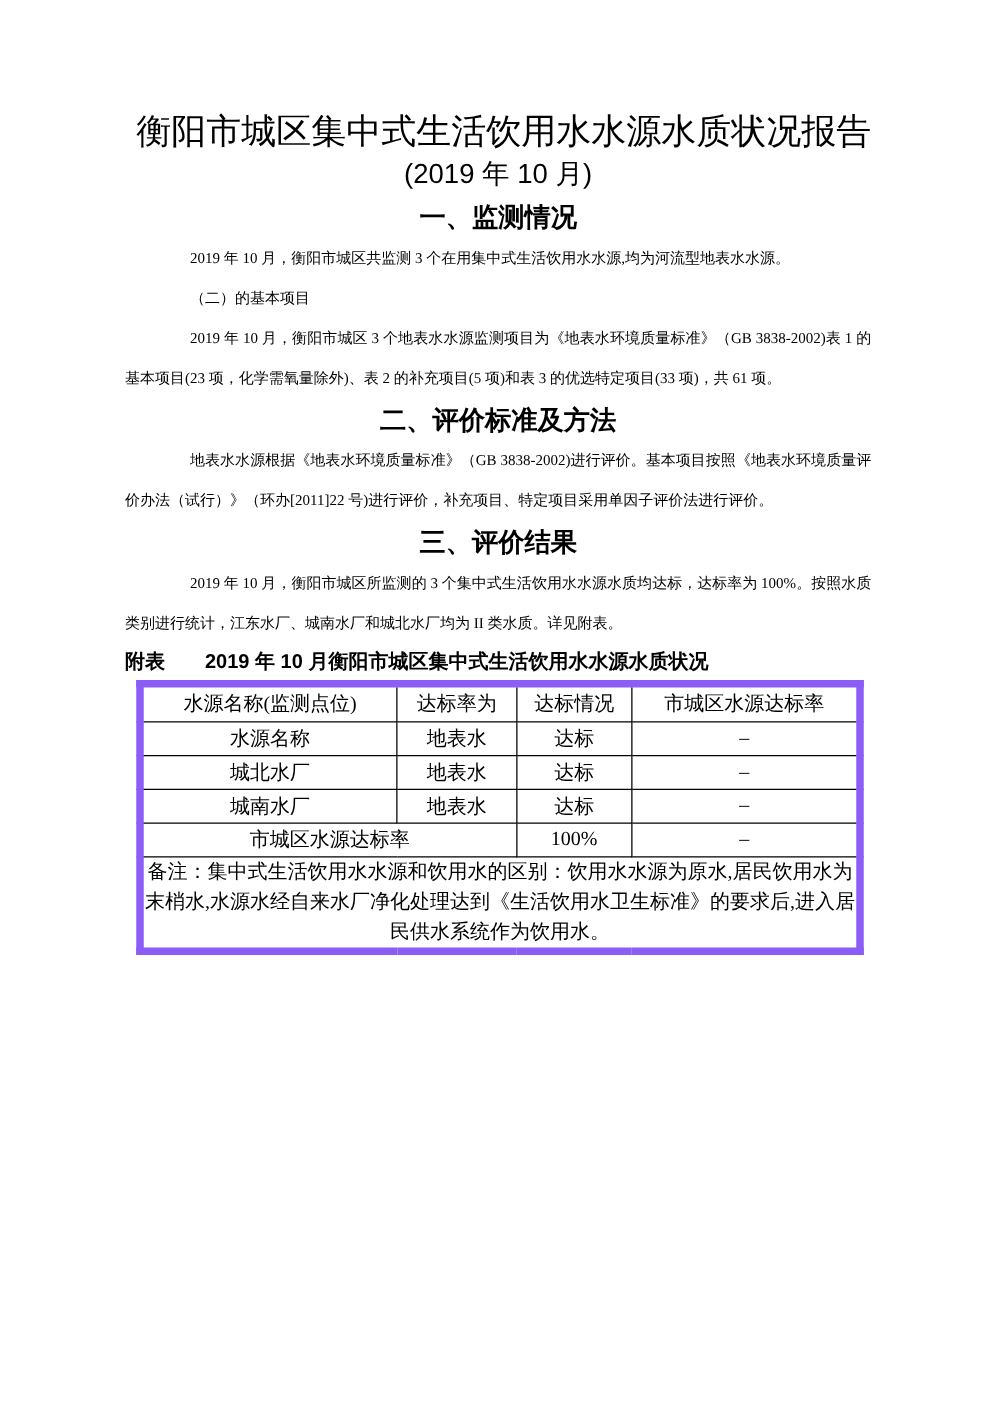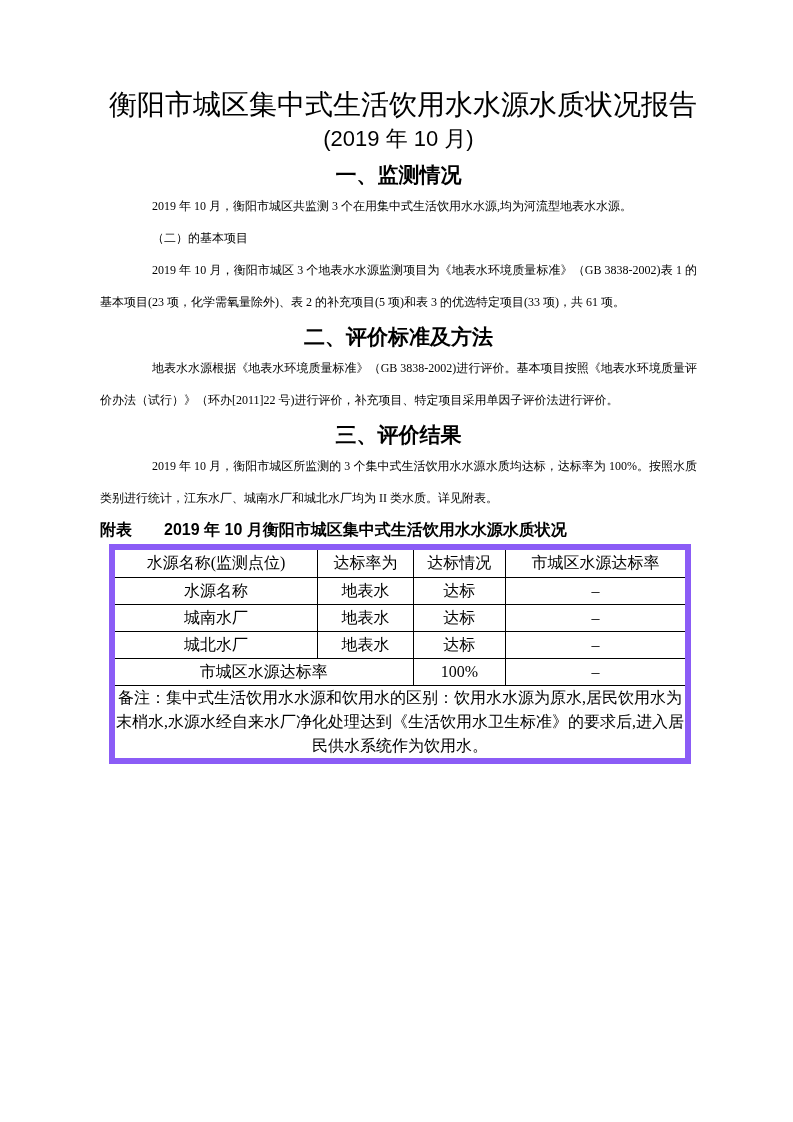--- a/index.html
+++ b/index.html
@@ -123,27 +123,27 @@
       </tr>
     </thead>
     <tbody>
       <tr>
         <td>水源名称</td>
         <td>地表水</td>
         <td>达标</td>
         <td>–</td>
       </tr>
       <tr>
-        <td>城南水厂</td>
+        <td>城北水厂</td>
         <td>地表水</td>
         <td>达标</td>
         <td>–</td>
       </tr>
       <tr>
-        <td>城北水厂</td>
+        <td>城南水厂</td>
         <td>地表水</td>
         <td>达标</td>
         <td>–</td>
       </tr>
       <tr>
         <td colspan="2">市城区水源达标率</td>
         <td>100%</td>
         <td>–</td>
       </tr>
       <tr>

